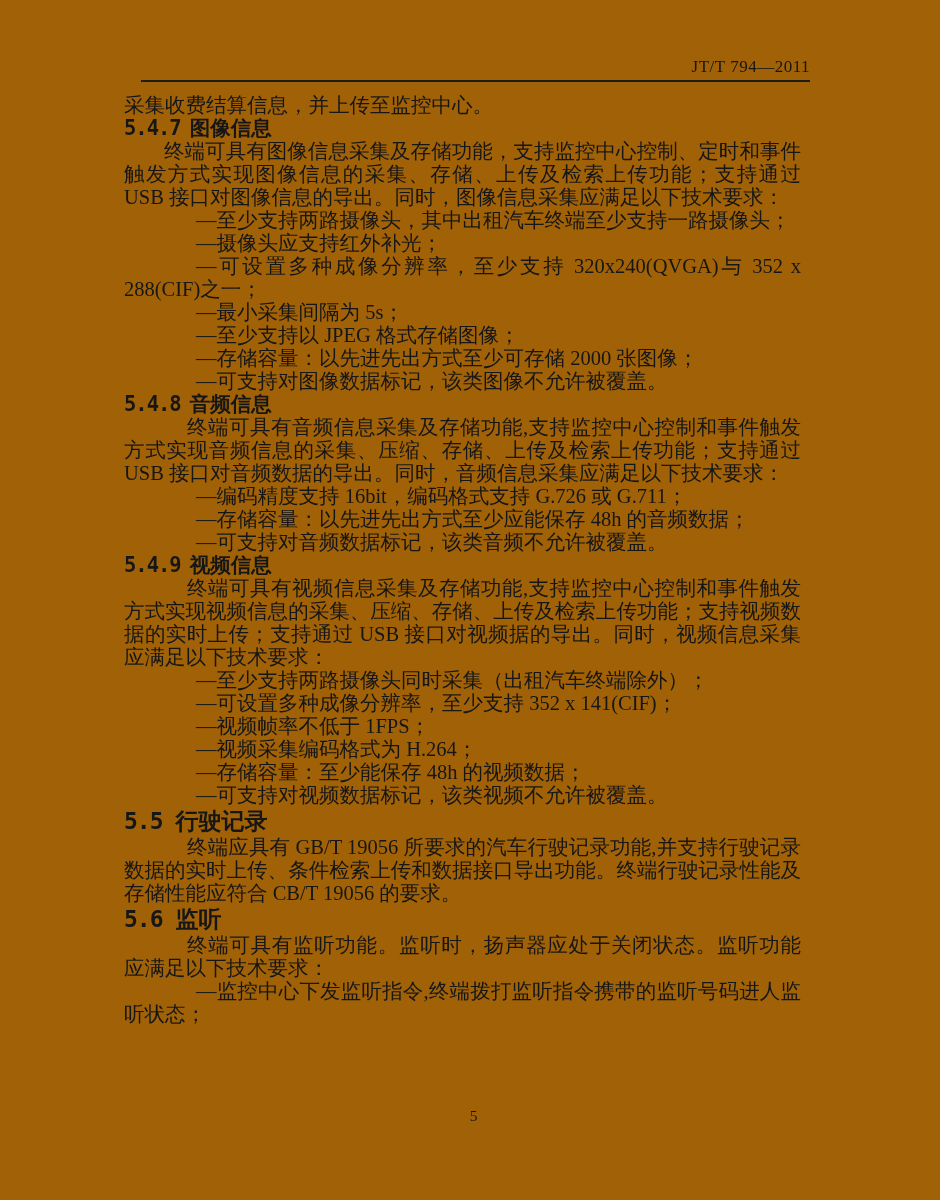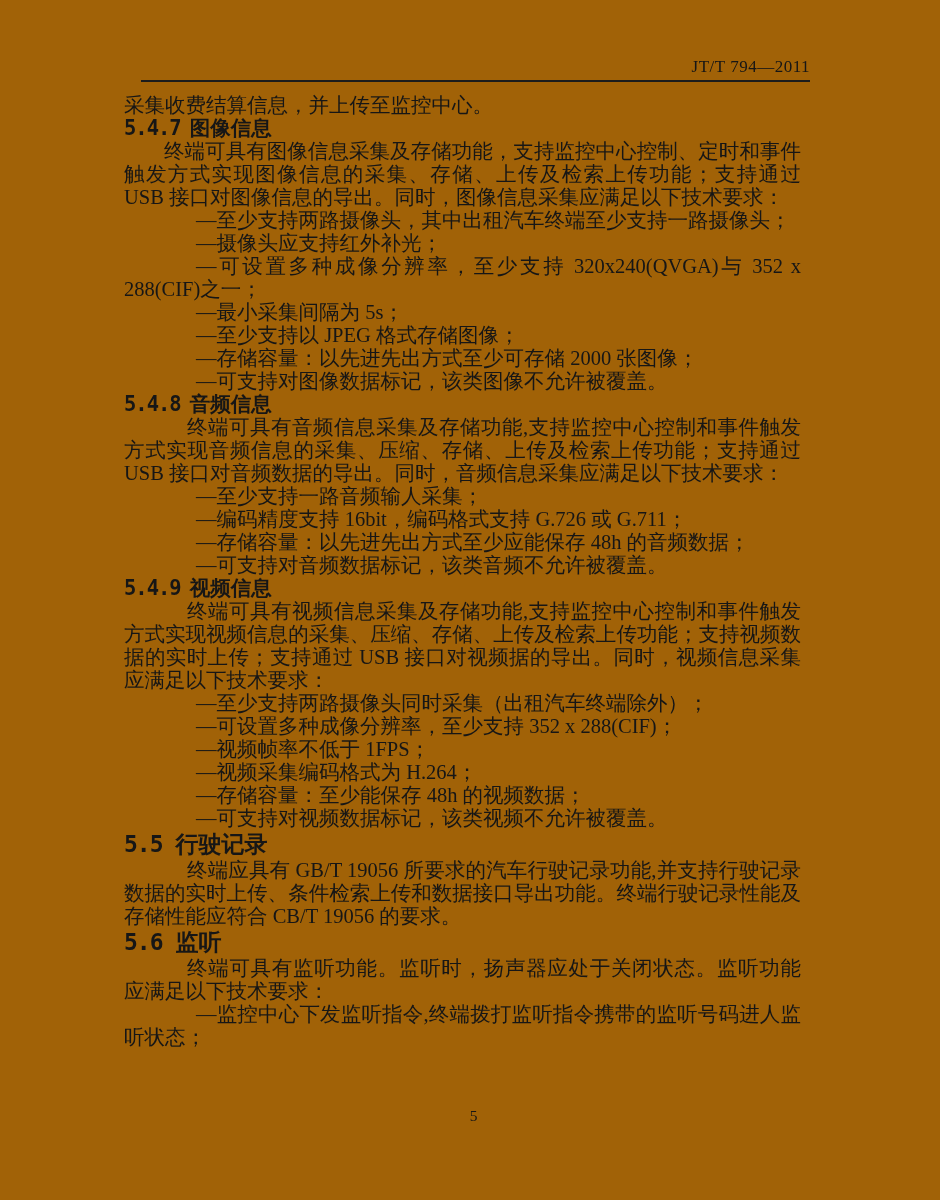--- a/index.html
+++ b/index.html
@@ -80,29 +80,28 @@
     <p class="dash">—至少支持两路摄像头，其中出租汽车终端至少支持一路摄像头；</p>
     <p class="dash">—摄像头应支持红外补光；</p>
     <p class="dash">—可设置多种成像分辨率，至少支持 320x240(QVGA)与 352 x 288(CIF)之一；</p>
     <p class="dash">—最小采集间隔为 5s；</p>
     <p class="dash">—至少支持以 JPEG 格式存储图像；</p>
     <p class="dash">—存储容量：以先进先出方式至少可存储 2000 张图像；</p>
     <p class="dash">—可支持对图像数据标记，该类图像不允许被覆盖。</p>
 
     <p class="h3"><span class="num">5.4.8</span><span class="ttl">音频信息</span></p>
     <p class="p-ind3">终端可具有音频信息采集及存储功能,支持监控中心控制和事件触发方式实现音频信息的采集、压缩、存储、上传及检索上传功能；支持通过 USB 接口对音频数据的导出。同时，音频信息采集应满足以下技术要求：</p>
-    <p class="dash">—至少支持一路音频输人采集；</p>
     <p class="dash">—编码精度支持 16bit，编码格式支持 G.726 或 G.711；</p>
     <p class="dash">—存储容量：以先进先出方式至少应能保存 48h 的音频数据；</p>
     <p class="dash">—可支持对音频数据标记，该类音频不允许被覆盖。</p>
 
     <p class="h3"><span class="num">5.4.9</span><span class="ttl">视频信息</span></p>
     <p class="p-ind3">终端可具有视频信息采集及存储功能,支持监控中心控制和事件触发方式实现视频信息的采集、压缩、存储、上传及检索上传功能；支持视频数据的实时上传；支持通过 USB 接口对视频据的导出。同时，视频信息采集应满足以下技术要求：</p>
     <p class="dash">—至少支持两路摄像头同时采集（出租汽车终端除外）；</p>
-    <p class="dash">—可设置多种成像分辨率，至少支持 352 x 288(CIF)；</p>
+    <p class="dash">—可设置多种成像分辨率，至少支持 352 x 141(CIF)；</p>
     <p class="dash">—视频帧率不低于 1FPS；</p>
     <p class="dash">—视频采集编码格式为 H.264；</p>
     <p class="dash">—存储容量：至少能保存 48h 的视频数据；</p>
     <p class="dash">—可支持对视频数据标记，该类视频不允许被覆盖。</p>
 
     <p class="h2"><span class="num">5.5</span><span class="ttl">行驶记录</span></p>
     <p class="p-ind3">终端应具有 GB/T 19056 所要求的汽车行驶记录功能,并支持行驶记录数据的实时上传、条件检索上传和数据接口导出功能。终端行驶记录性能及存储性能应符合 CB/T  19056 的要求。</p>
 
     <p class="h2"><span class="num">5.6</span><span class="ttl">监听</span></p>
     <p class="p-ind3">终端可具有监听功能。监听时，扬声器应处于关闭状态。监听功能应满足以下技术要求：</p>

